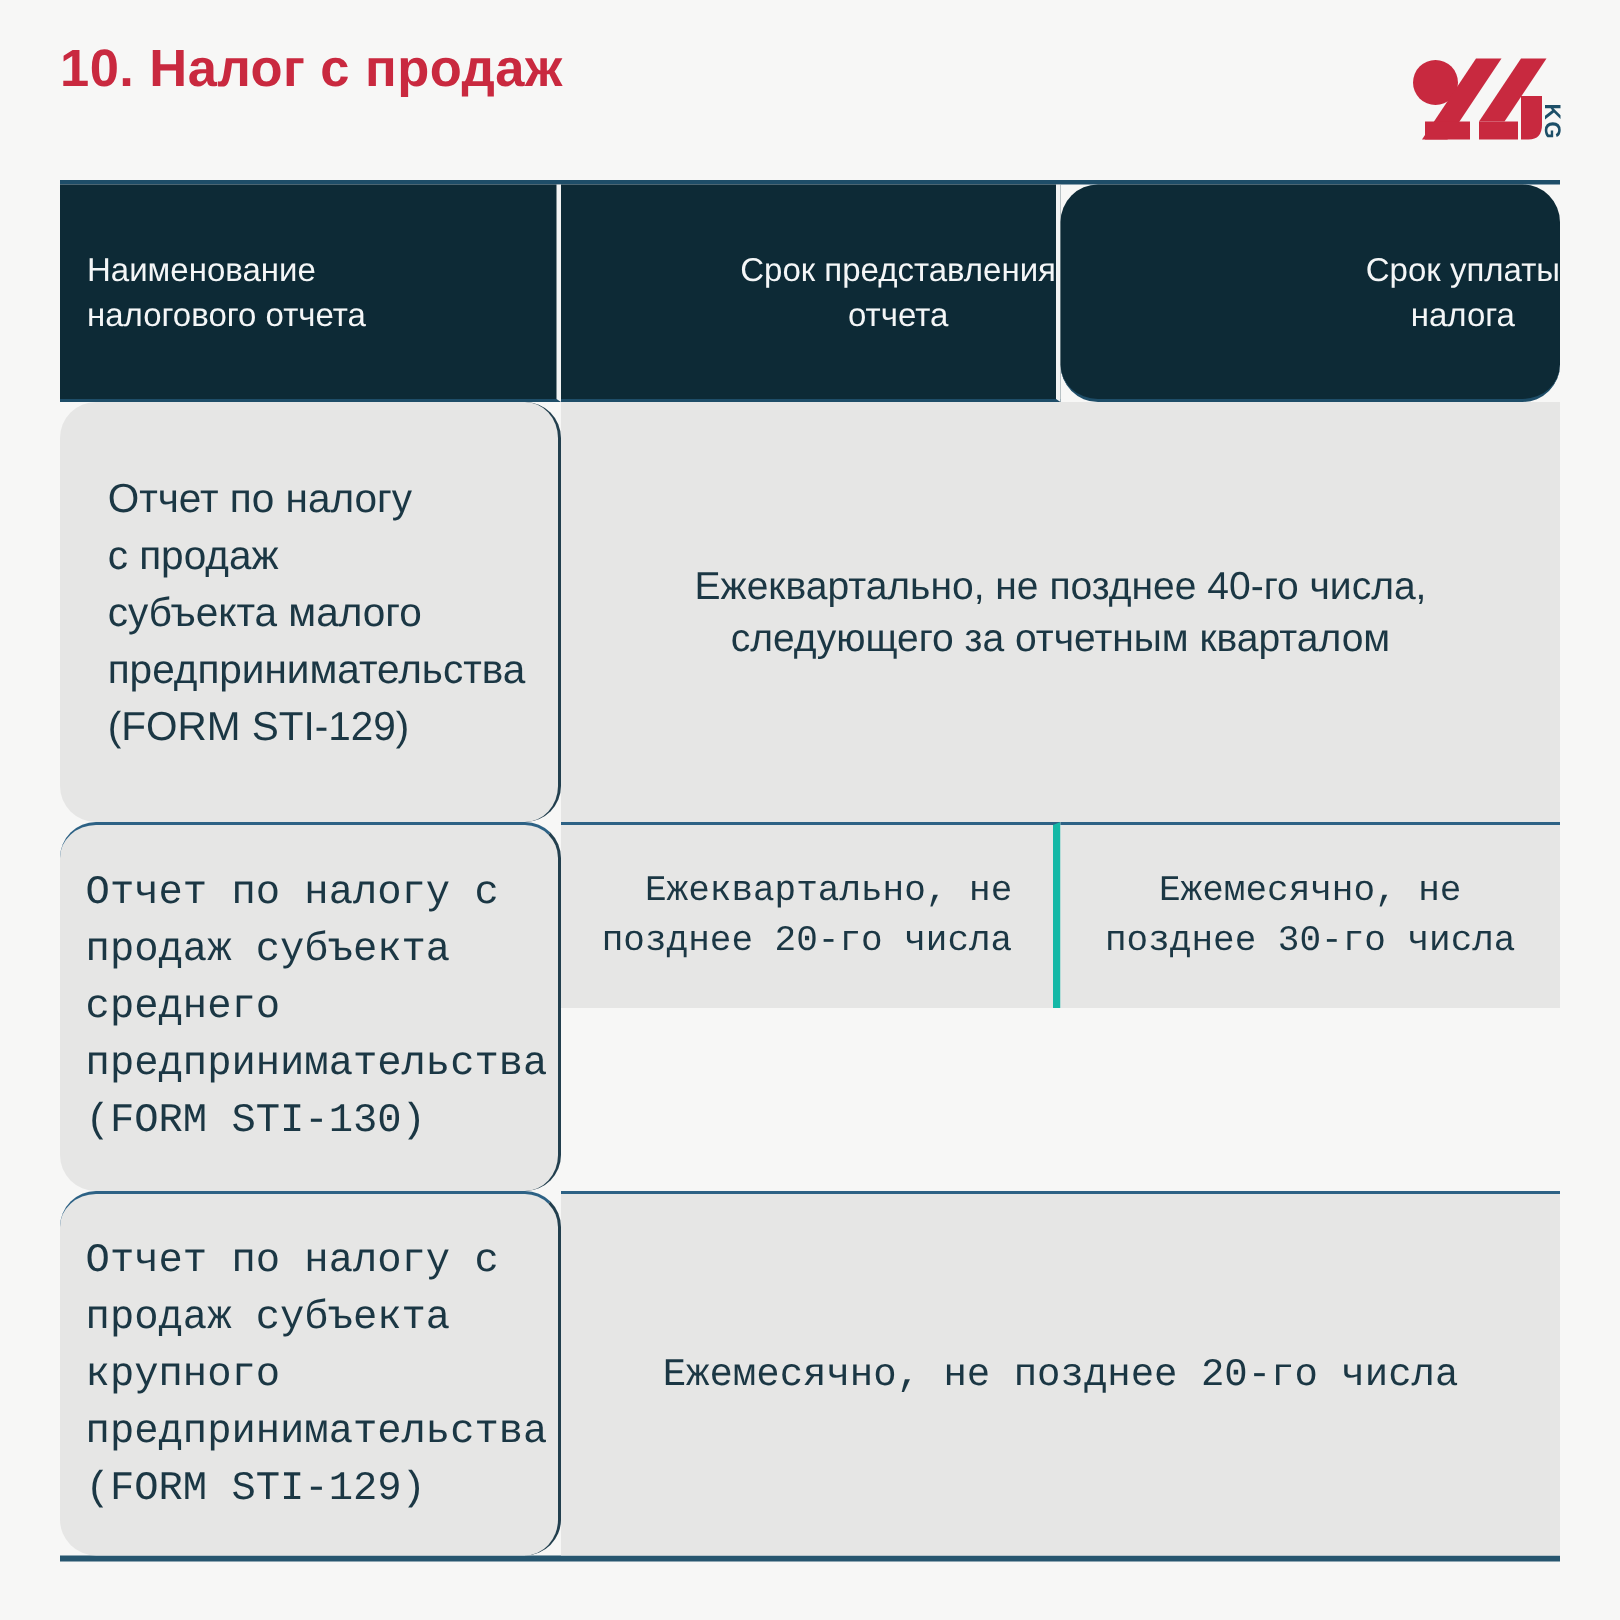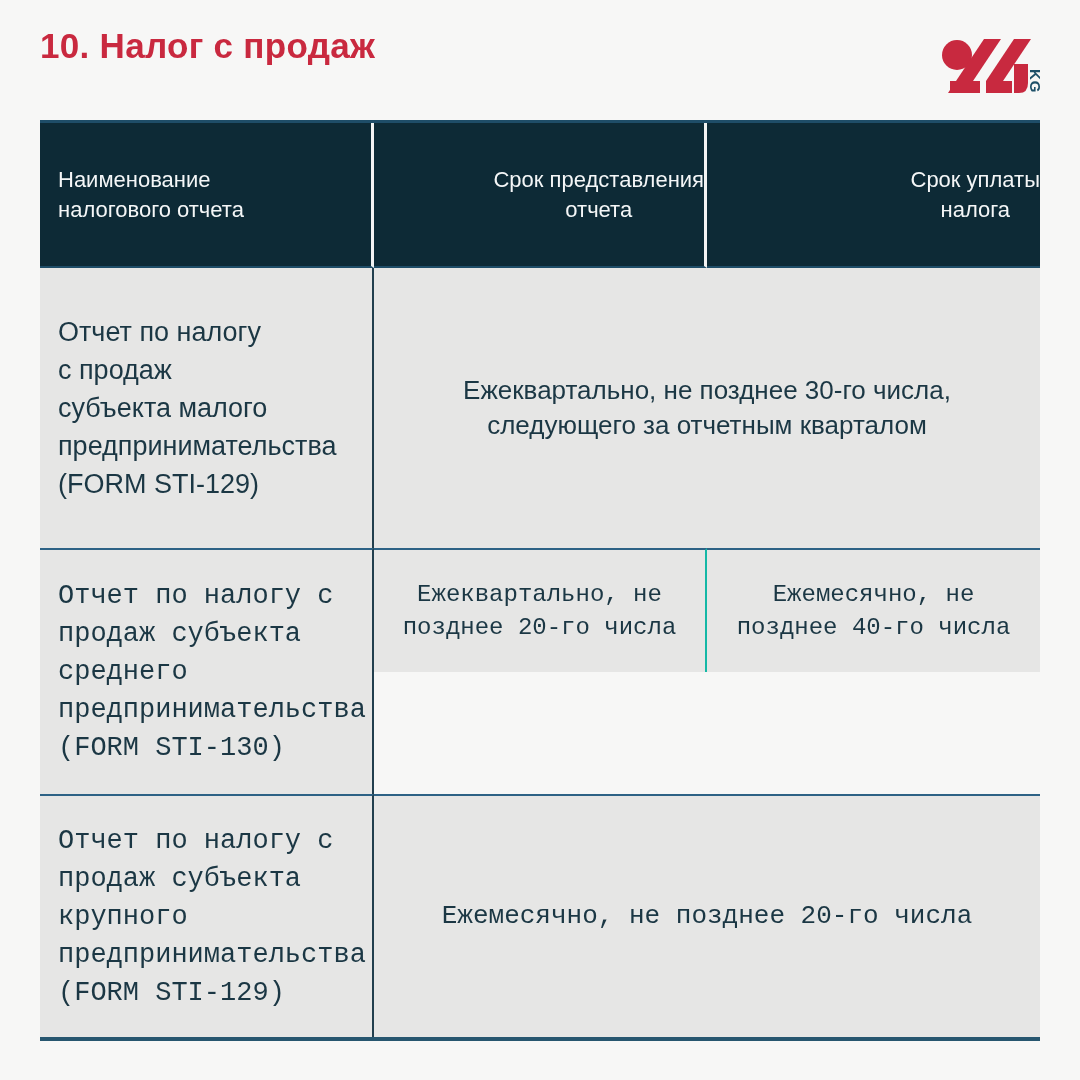--- a/index.html
+++ b/index.html
@@ -57,44 +57,45 @@
   }
   .head-left {
     justify-content: flex-start;
     padding-left: 18px;
     border-right: 3px solid #f2f3f3;
   }
   .head-center { justify-content: flex-end; text-align: center; }
   .head-divider-right { border-right: 3px solid #f2f3f3; }
 
   .name-cell {
-    justify-content: flex-start;
+    justify-content: center;
     padding: 10px 8px 10px 18px;
     font-size: 27px;
     line-height: 38px;
     border-right: 2px solid #223f4e;
+    border-radius: 24px;
   }
   .value-cell {
     justify-content: center;
     text-align: center;
     font-size: 26px;
     line-height: 35px;
     padding: 8px 14px;
   }
   .value-cell.small {
     font-size: 24px;
     line-height: 33px;
   }
   .btop { border-top: 2px solid #2d6285; font-family: Liberation Mono, monospace; }
-  .vdark-right { border-right: 2px solid #14b8a6; }
+  .vdark-right { border-right: 5px solid #14b8a6; text-align: right; }
 
   
   .g-h1  { grid-column: 1; grid-row: 1; }
   .g-h2  { grid-column: 2; grid-row: 1; }
-  .g-h3  { grid-column: 3; grid-row: 1; }
+  .g-h3  { grid-column: 3; grid-row: 1; border-radius: 25px; }
   .g-r1c1  { grid-column: 1; grid-row: 2; }
   .g-r1c23 { grid-column: 2 / span 2; grid-row: 2; }
   .g-r2c1  { grid-column: 1; grid-row: 3 / span 2; }
   .g-r2c2  { grid-column: 2; grid-row: 3; }
   .g-r2c3  { grid-column: 3; grid-row: 3; }
   .g-r2c23 { grid-column: 2 / span 2; grid-row: 4; }
   .g-r3c1  { grid-column: 1; grid-row: 5; }
   .g-r3c23 { grid-column: 2 / span 2; grid-row: 5; }
 </style>
 </head>
@@ -135,38 +136,38 @@
     </div>
 
     <div class="cell name-cell g-r1c1">
       <span class="txt">Отчет по налогу
 с продаж
 субъекта малого
 предпринимательства
 (FORM STI-129)</span>
     </div>
     <div class="cell value-cell g-r1c23">
-      <span class="txt">Ежеквартально, не позднее 30-го числа,
+      <span class="txt">Ежеквартально, не позднее 40-го числа,
 следующего за отчетным кварталом</span>
     </div>
 
     <div class="cell name-cell btop g-r2c1">
       <span class="txt">Отчет по налогу с
 продаж субъекта
 среднего
 предпринимательства
 (FORM STI-130)</span>
     </div>
     <div class="cell value-cell small btop vdark-right g-r2c2">
       <span class="txt">Ежеквартально, не
 позднее 20-го числа</span>
     </div>
     <div class="cell value-cell small btop g-r2c3">
       <span class="txt">Ежемесячно, не
-позднее 40-го числа</span>
+позднее 30-го числа</span>
     </div>
 
     <div class="cell name-cell btop g-r3c1">
       <span class="txt">Отчет по налогу с
 продаж субъекта
 крупного
 предпринимательства
 (FORM STI-129)</span>
     </div>
     <div class="cell value-cell btop g-r3c23">

